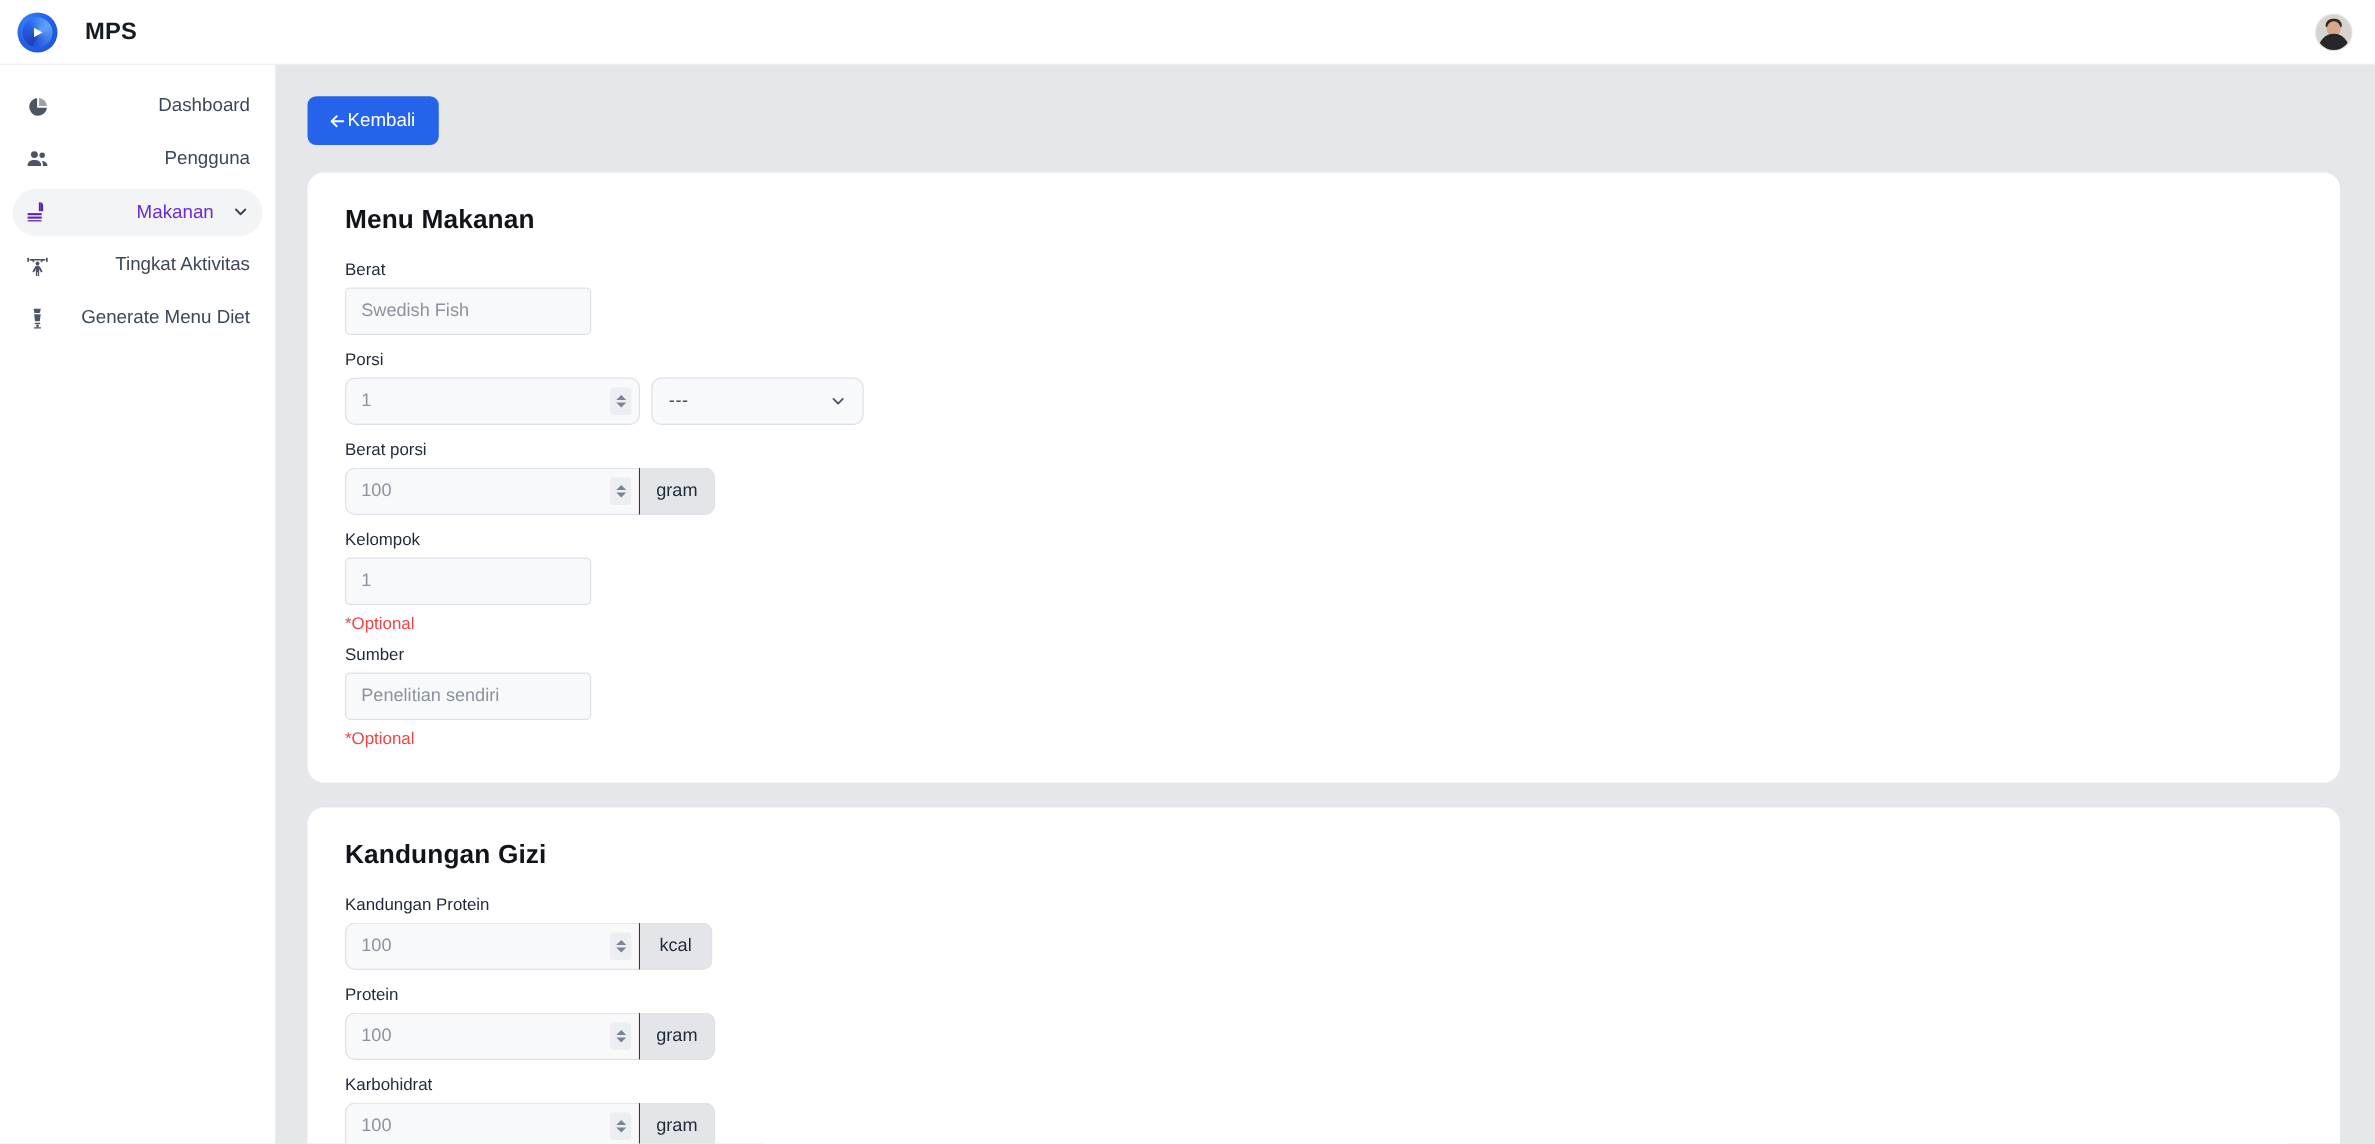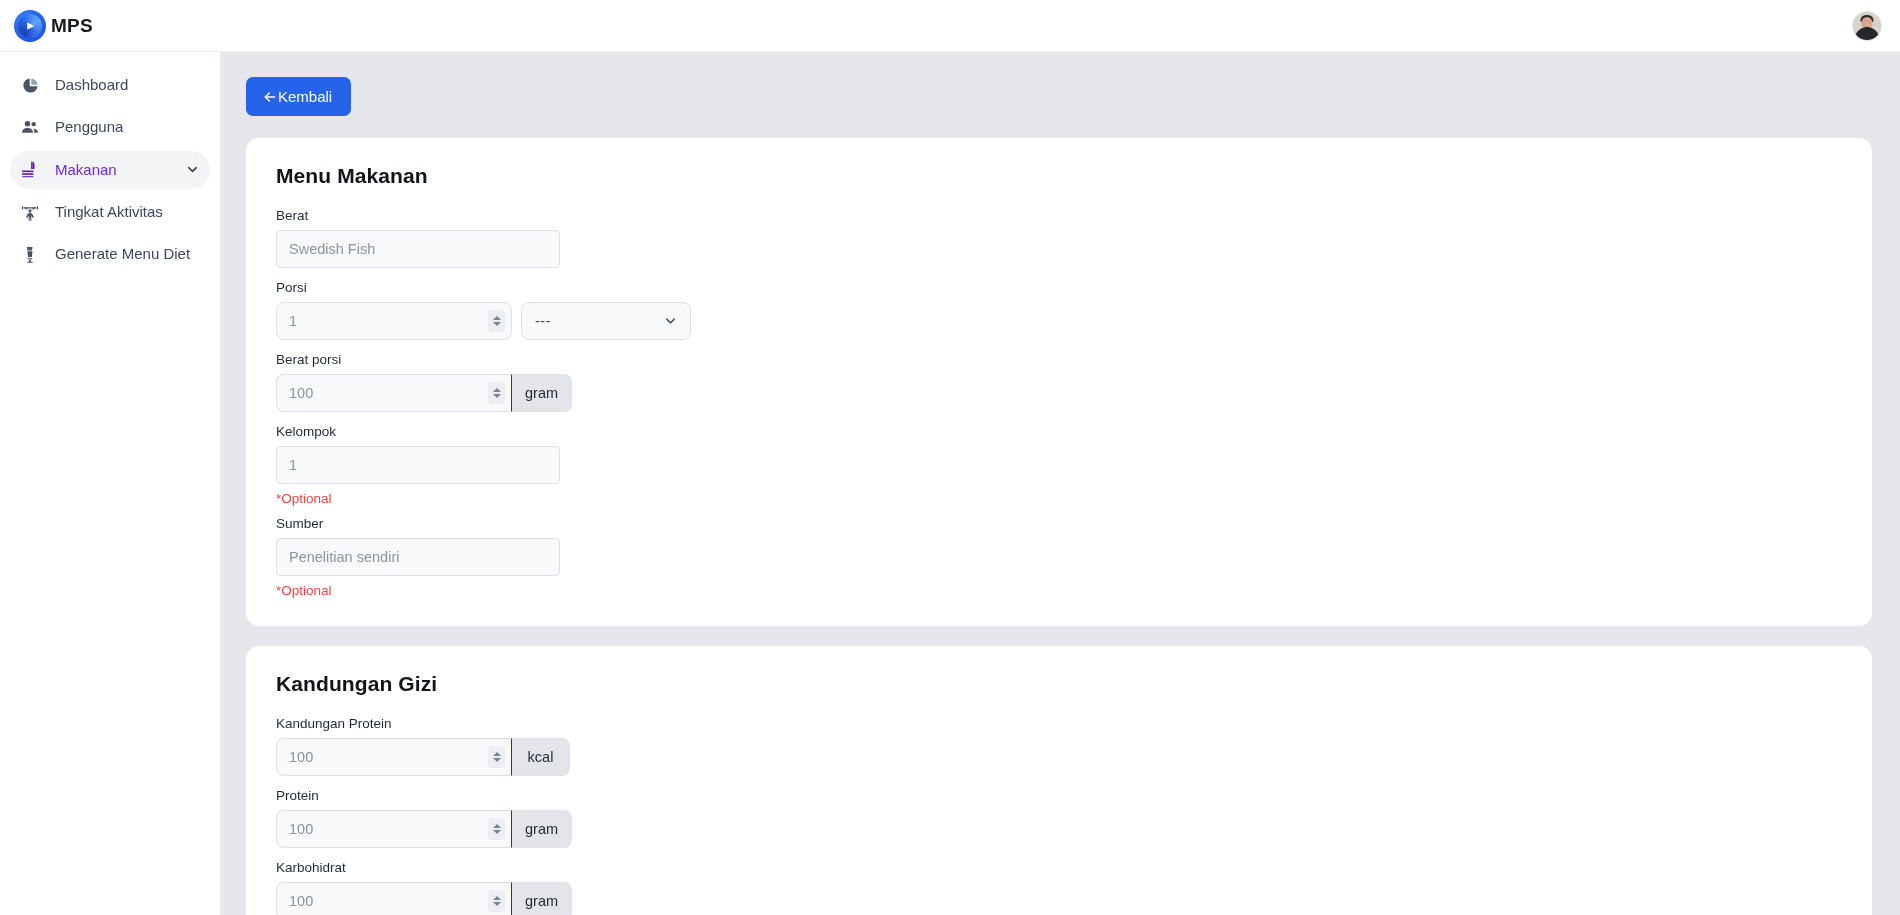--- a/index.html
+++ b/index.html
@@ -13,21 +13,21 @@
 
   
   .topbar {
     height: 52px; min-height: 52px;
     background: #ffffff;
     display: flex; align-items: center; justify-content: space-between;
     padding: 0 18px 0 14px;
     border-bottom: 1px solid #eef0f3;
     position: relative; z-index: 20;
   }
-  .brand { display: flex; align-items: center; gap: 5px; }
+  .brand { display: flex; align-items: center; gap: 22px; }
   .logo-mark {
     width: 32px; height: 32px; border-radius: 50%;
     background: radial-gradient(circle at 30% 28%, #3b82f6 0%, #2563eb 45%, #1d4ed8 100%);
     display: flex; align-items: center; justify-content: center;
     position: relative; flex: 0 0 auto;
   }
   .logo-mark::before {
     content: ""; position: absolute; left: 4px; top: 4px;
     width: 24px; height: 24px; border-radius: 50%;
     background: conic-gradient(from 200deg, #1e40af, #2563eb 30%, #60a5fa 60%, #1d4ed8 100%);
@@ -59,20 +59,21 @@
   }
   .nav-item {
     display: flex; align-items: center; gap: 14px;
     padding: 9px 10px 9px 9px;
     border-radius: 22px;
     margin-bottom: 4px;
     cursor: pointer;
     color: #3c4858;
     font-size: 15px;
     line-height: 1.35;
+    text-align: right;
   }
   .nav-item .nav-ico { width: 22px; min-width: 22px; display: flex; align-items: center; justify-content: center; color: #4b5563; }
   .nav-item .nav-label { flex: 1; }
   .nav-item.active { background: #f3f4f6; color: #6d28d9; }
   .nav-item.active .nav-ico { color: #5b21b6; }
   .nav-item.active .nav-label { color: #6d28d9; }
   .chev { color: #4b5563; display: flex; align-items: center; }
   .nav-item.active .chev { color: #3f3f5a; }
 
   
@@ -106,21 +107,21 @@
     margin-bottom: 20px; letter-spacing: .1px;
   }
   .field { margin-bottom: 0; }
   .field-label {
     font-size: 13.5px; color: #1f2937; font-weight: 400;
     margin-bottom: 7px; display: block;
   }
   .ctl-row { display: flex; align-items: stretch; gap: 9px; }
 
   .input-plain {
-    width: 284px; height: 38px;
+    width: 197px; height: 38px;
     background: #f8f9fb;
     border: 1px solid #dde1e7;
     border-radius: 4px;
     padding: 0 12px;
     font-size: 14.5px; color: #1f2937;
     font-family: "Liberation Sans", sans-serif;
     outline: none;
   }
   .input-plain::placeholder { color: #8b939f; }
 

